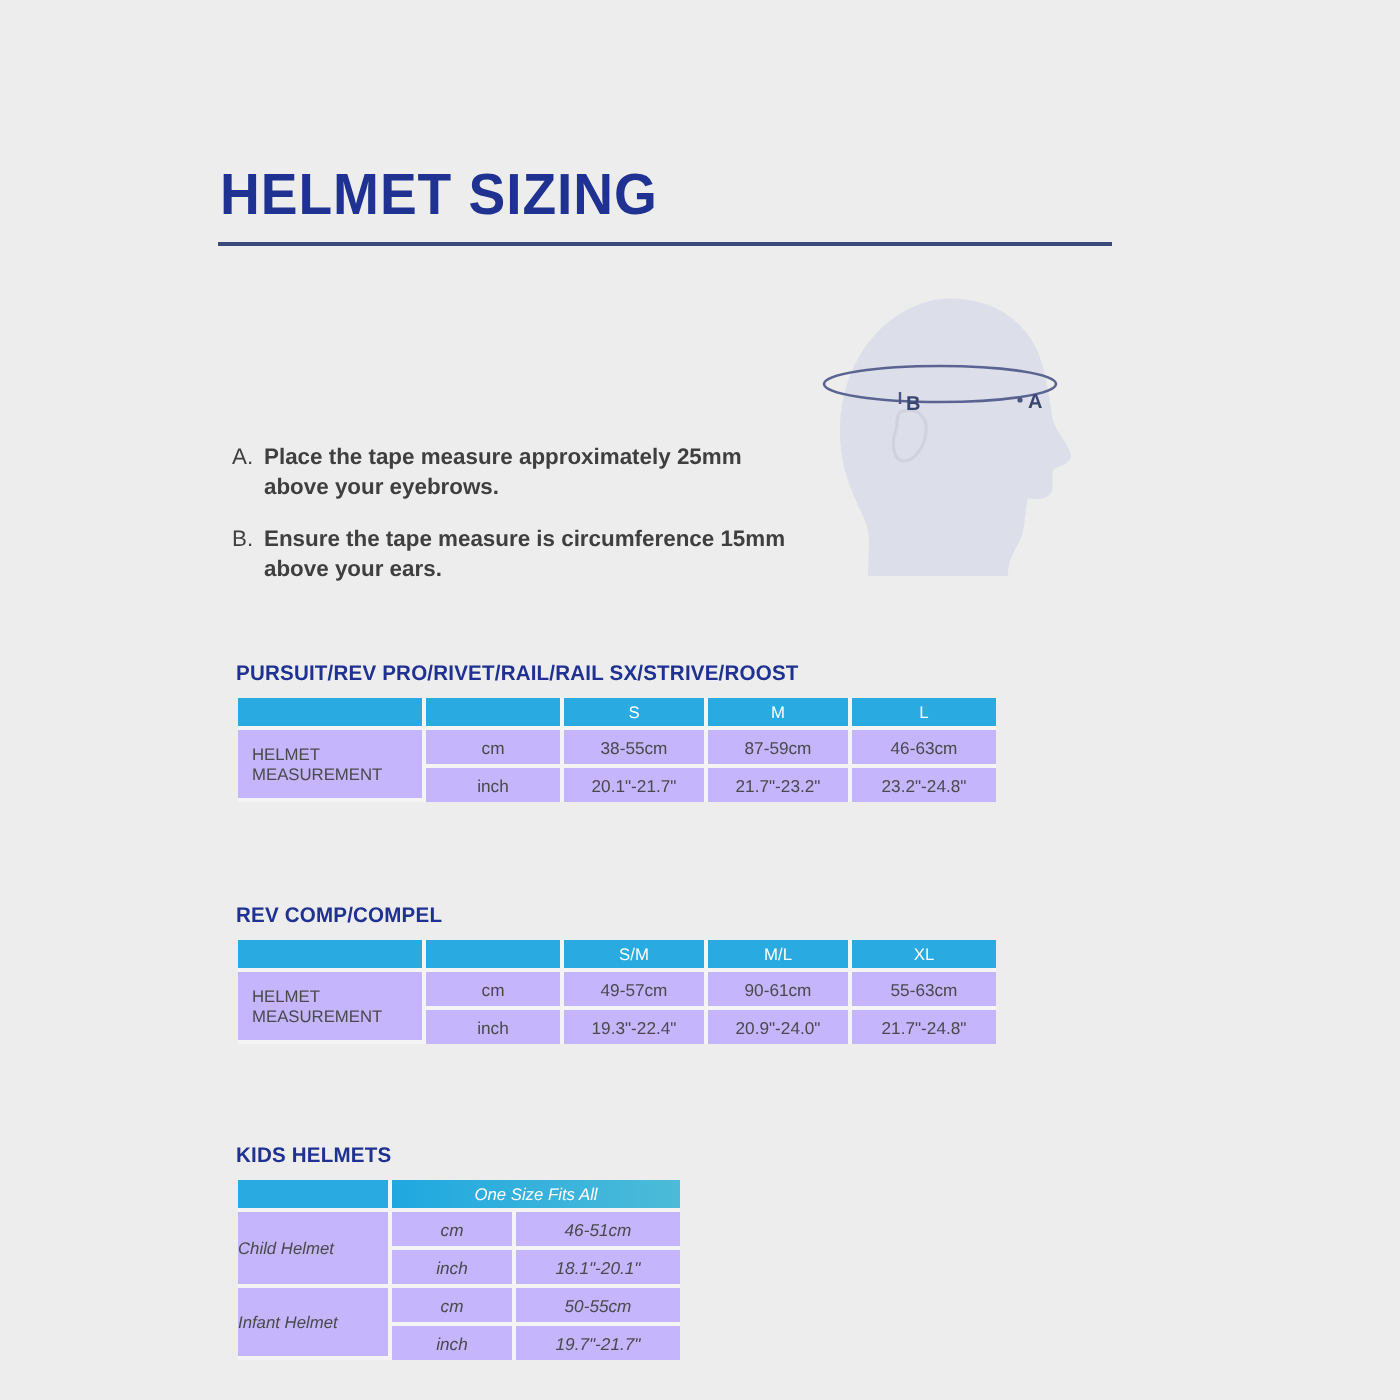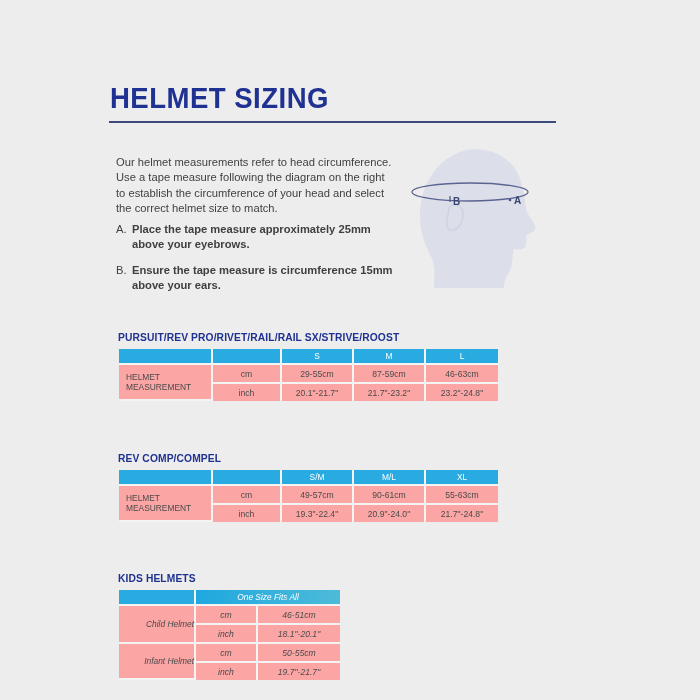--- a/index.html
+++ b/index.html
@@ -108,21 +108,21 @@
 
   
   table.sizing {
     position: absolute;
     border-collapse: separate;
     border-spacing: 0;
     table-layout: fixed;
     background: #ededed;
   }
   table.sizing td {
-    background: #fca5a5;
+    background: #c4b5fd;
     border-right: 2px solid #f4f4f4;
     border-bottom: 2px solid #f4f4f4;
     font-size: 8.6px;
     color: #4a4a4a;
     text-align: center;
     padding: 0;
     height: 17px;
     vertical-align: middle;
   }
   table.sizing td.hdr {
@@ -133,39 +133,38 @@
   }
   table.sizing td.hdr.grad {
     background: linear-gradient(to right, #1fa8e0, #4dbbd8);
   }
   table.sizing td.rowlabel {
     text-align: left;
     padding-left: 7px;
     font-size: 8.4px;
   }
   table.sizing td.rowlabel.center {
-    text-align: right;
+    text-align: left;
     padding-left: 0;
   }
   table.sizing td.last-col { border-right: none; }
   table.sizing tr.last-row td { border-bottom: none; }
 
   #table-1 { left: 119px; top: 345px; width: 379px; }
   #table-2 { left: 119px; top: 466px; width: 379px; }
   #table-3 { left: 119px; top: 586px; width: 221px; font-style: italic; }
 </style>
 </head>
 <body>
 
 <div class="page">
 
   <div class="title">HELMET SIZING</div>
   <div class="title-rule"></div>
 
-  <div class="intro">Our helmet measurements refer to head circumference. Use a tape measure following the diagram on the right to establish the circumference of your head and select the correct helmet size to match.</div>
 
   <div class="steps">
     <div class="step">
       <span class="step-letter">A.</span>
       <span class="step-text">Place the tape measure approximately 25mm above your eyebrows.</span>
     </div>
     <div class="step">
       <span class="step-letter">B.</span>
       <span class="step-text">Ensure the tape measure  is circumference 15mm above your ears.</span>
     </div>
@@ -215,21 +214,21 @@
       <tr>
         <td class="hdr"></td>
         <td class="hdr"></td>
         <td class="hdr">S</td>
         <td class="hdr">M</td>
         <td class="hdr last-col">L</td>
       </tr>
       <tr>
         <td class="rowlabel" rowspan="2">HELMET MEASUREMENT</td>
         <td>cm</td>
-        <td>29-55cm</td>
+        <td>38-55cm</td>
         <td>87-59cm</td>
         <td class="last-col">46-63cm</td>
       </tr>
       <tr class="last-row">
         <td>inch</td>
         <td>20.1"-21.7"</td>
         <td>21.7"-23.2"</td>
         <td class="last-col">23.2"-24.8"</td>
       </tr>
     </tbody>

